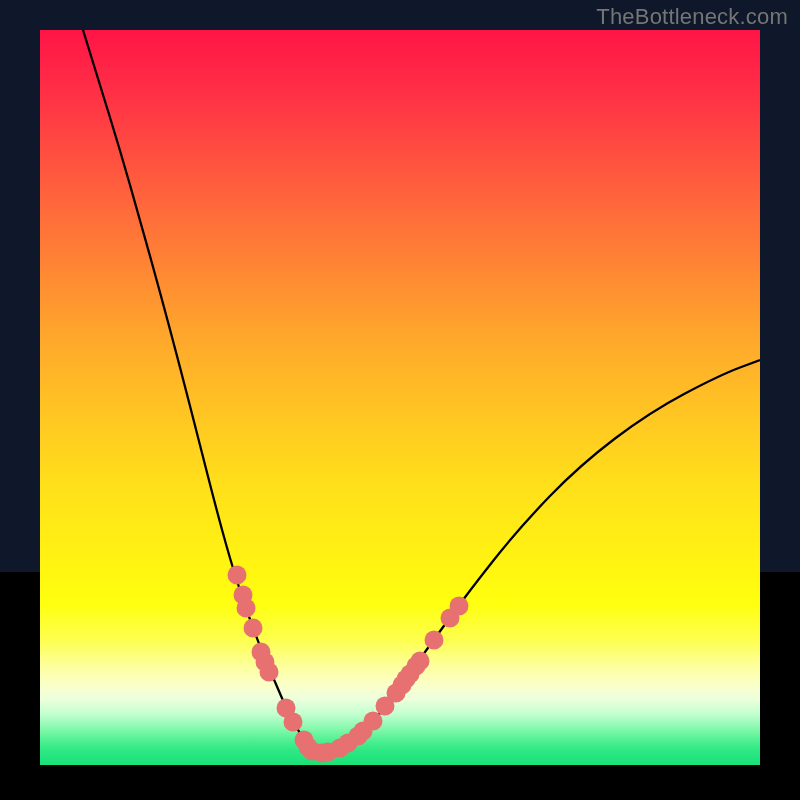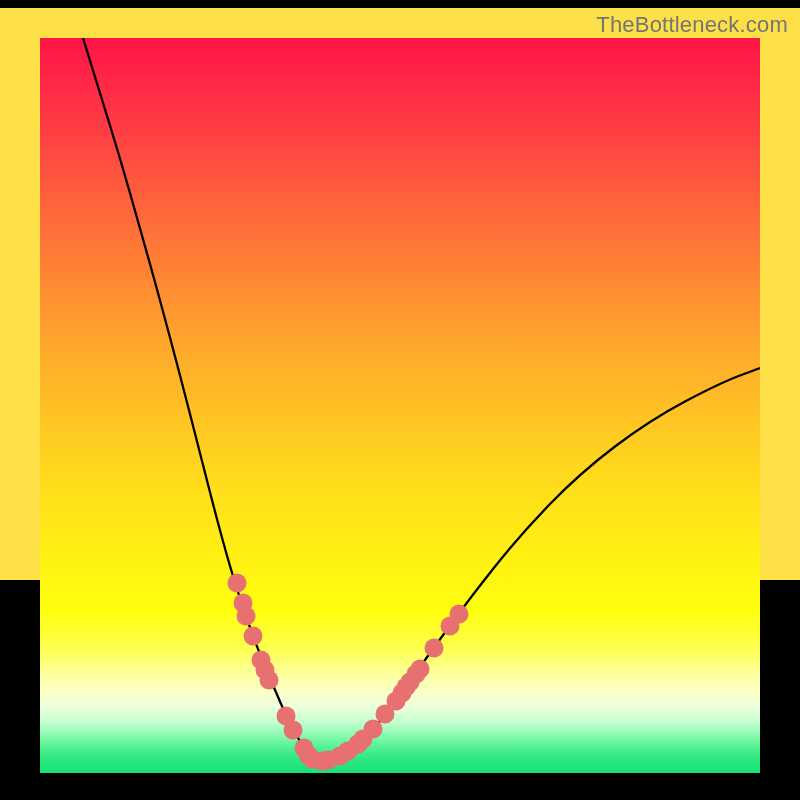--- a/index.html
+++ b/index.html
@@ -7,24 +7,24 @@
     padding: 0;
     width: 800px;
     height: 800px;
     background: #000;
     overflow: hidden;
     font-family: Arial, Helvetica, sans-serif;
   }
   .frame {
     position: absolute;
     left: 0;
-    top: 8px;
+    top: 0;
     width: 800px;
     height: 572px;
-    background: #fde047;
+    background: #0f172a;
   }
   .plot {
     position: absolute;
     left: 40px;
     top: 30px;
     width: 720px;
     height: 735px;
     overflow: hidden;
   }
   .gradient {

